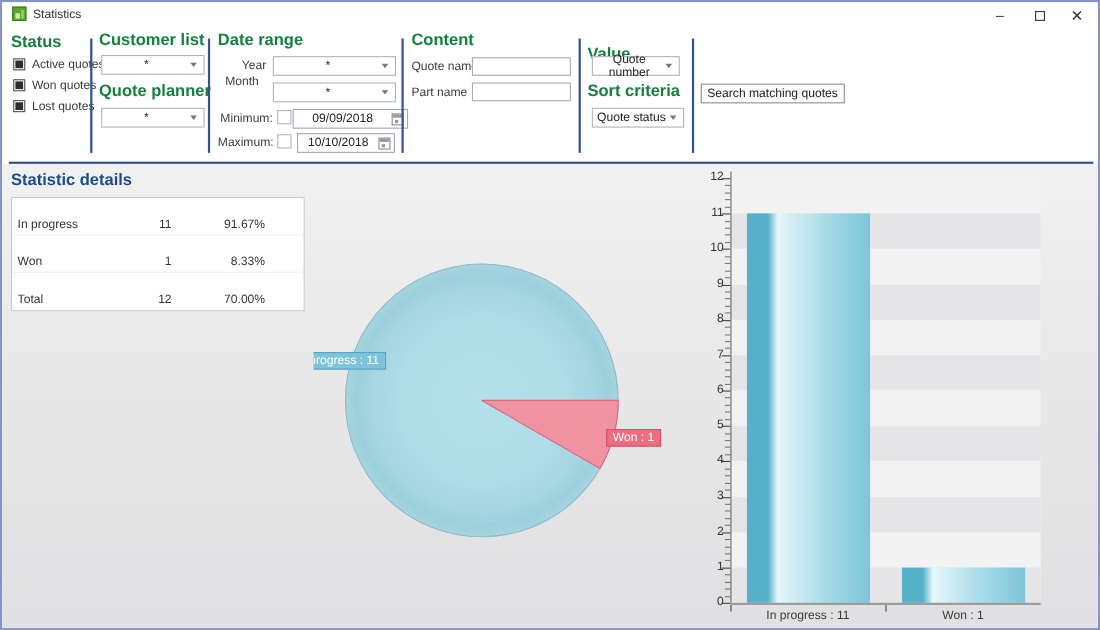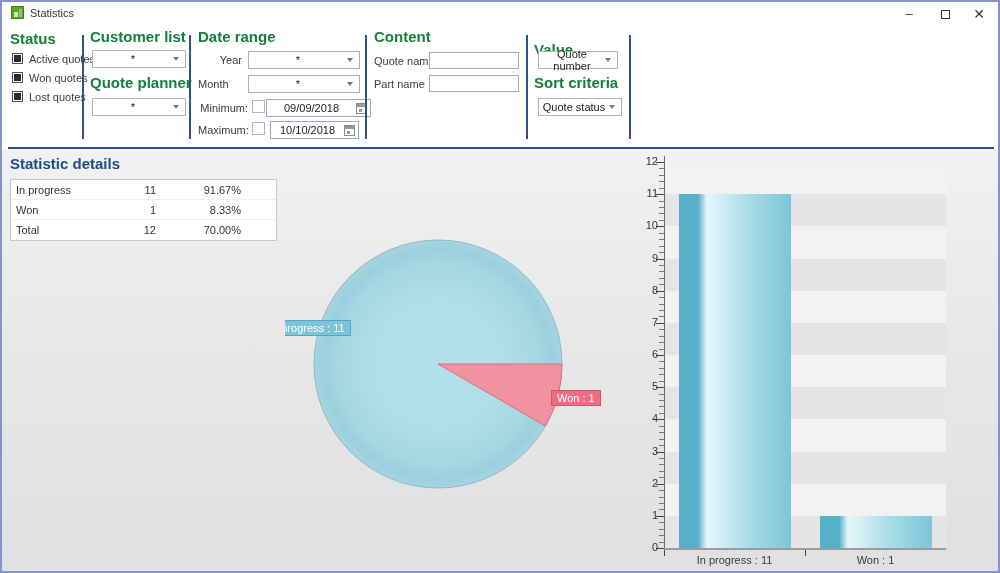--- a/index.html
+++ b/index.html
@@ -44,21 +44,21 @@
   #search-btn { position:absolute; left:635px; top:74px; height:18px; padding:0 5px;
                 font-size:11px; color:#222; background:#fcfcfc; border:1px solid #8f8f8f;
                 font-family:"Liberation Sans", sans-serif; }
 
   
   #stats { position:absolute; left:0; top:147px; width:996px; height:422px;
            background:linear-gradient(180deg,#f1f1f2 0%,#e8e8e9 45%,#e0e0e2 100%); }
   #details-heading { position:absolute; left:8px; top:6px; font-size:15px; font-weight:bold; color:#1d4c87; }
   #details-table { position:absolute; left:8px; top:30px; width:267px; background:#fff; border:1px solid #c4cad4; }
   .trow { display:grid; grid-template-columns:105px 40px 85px auto; height:20px; align-items:center;
-          font-size:11px; color:#333; border-bottom:1px solid #efefef; }
+          font-size:11px; color:#333; border-bottom:1px solid #efefef;margin-top:14px; }
   .trow:last-child { border-bottom:none; }
   .trow .c0 { padding-left:5px; } .trow .c1, .trow .c2 { text-align:right; }
 
   
   #pie-wrap { position:absolute; left:283px; top:78px; width:340px; height:280px; overflow:hidden; }
   .pie-chip { position:absolute; font-size:11px; color:#fff; padding:1px 5px; white-space:nowrap; }
   #chip-inprogress { left:-22px; top:93px; background:#7fc3da; border:1px solid #54a7c4; }
   #chip-won { left:266px; top:163px; background:#ee6d80; border:1px solid #d95064; }
 
   
@@ -113,21 +113,21 @@
     </div>
 
     <div class="vsep" style="left:187px"></div>
 
     <div class="fheading" style="left:196px;top:4px">Date range</div>
     <div class="flabel" style="left:196px;top:30px;width:44px;text-align:right">Year</div>
     <div class="combo" style="left:246px;top:27px;width:112px">
       <span class="val">*</span>
       <span class="arr"></span>
     </div>
-    <div class="flabel" style="left:196px;top:54px;width:44px;text-align:left">Month</div>
+    <div class="flabel" style="left:196px;top:44px;width:44px;text-align:center">Month</div>
     <div class="combo" style="left:246px;top:51px;width:112px">
       <span class="val">*</span>
       <span class="arr"></span>
     </div>
     <div class="flabel" style="left:196px;top:78px;width:50px;text-align:right">Minimum:</div>
     <div class="cb2" style="left:250px;top:76px"></div>
     <div class="dfield" style="left:264px;top:75px;width:105px">
       <span class="val">09/09/2018</span>
       <span class="cal-icon"></span>
     </div>
@@ -155,20 +155,21 @@
     </div>
     <div class="fheading" style="left:532px;top:50px">Sort criteria</div>
     <div class="combo" style="left:536px;top:74px;width:84px">
       <span class="val">Quote status</span>
       <span class="arr"></span>
     </div>
 
     <div class="vsep" style="left:627px"></div>
   </div>
 
+  <button id="search-btn">Search matching quotes</button>
 
   <div id="hsep"></div>
 
   <div id="stats">
     <div id="details-heading">Statistic details</div>
 
     <div id="details-table">
       <div class="trow">
         <span class="c0">In progress</span>
         <span class="c1">11</span>

